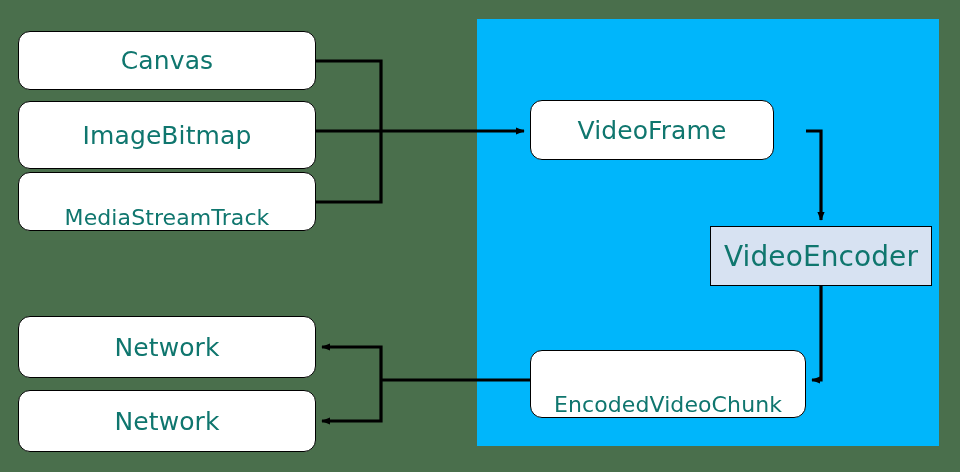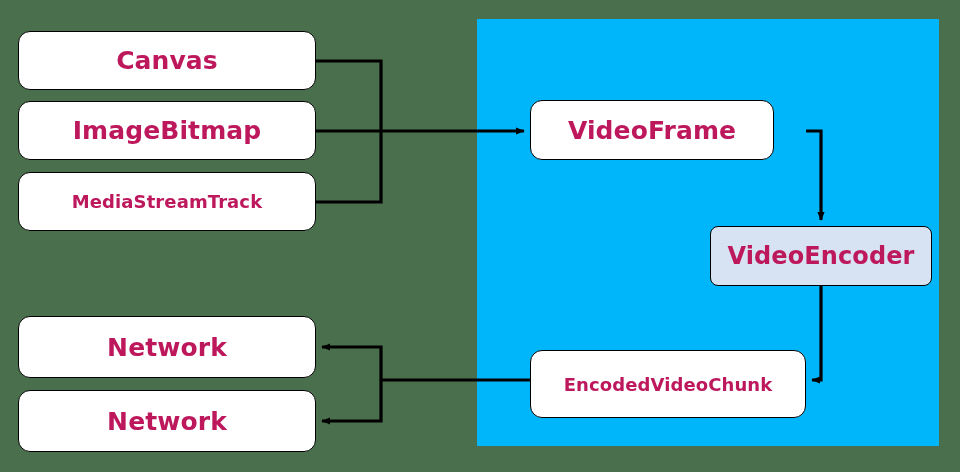--- a/index.html
+++ b/index.html
@@ -21,34 +21,35 @@
   }
   .node {
     position: absolute;
     box-sizing: border-box;
     display: flex;
     align-items: center;
     justify-content: center;
     background: #ffffff;
     border: 1.6px solid #000000;
     border-radius: 12px;
-    color: #be185d;
+    color: #0f766e;
     font-size: 25px;
-    font-weight: 700;
+    font-weight: 400;
     letter-spacing: 0.1px;
     white-space: nowrap;
   }
   .node.encoder {
     background: #d7e2f2;
-    border-radius: 8px;
+    border-radius: 0;
     border: 1.6px solid #000000;
-    font-size: 24px;
+    font-size: 28px;
   }
   .node.small-label {
-    font-size: 18px;
+    font-size: 22px;
+    align-items: flex-end;
   }
   svg.edges {
     position: absolute;
     left: 0;
     top: 0;
     width: 960px;
     height: 472px;
     overflow: visible;
     pointer-events: none;
   }
@@ -86,21 +87,21 @@
 
     <path class="edge" d="M530,380 L381,380"></path>
     <path class="edge" d="M381,380 L381,347 L322,347" marker-end="url(#arrow)"></path>
     <path class="edge" d="M381,380 L381,421 L322,421" marker-end="url(#arrow)"></path>
   </svg>
 
   <div class="node" style="left:18px; top:31px; width:298px; height:59px;">
     <span>Canvas</span>
   </div>
 
-  <div class="node" style="left:18px; top:101px; width:298px; height:59px;">
+  <div class="node" style="left:18px; top:101px; width:298px; height:68px;">
     <span>ImageBitmap</span>
   </div>
 
   <div class="node small-label" style="left:18px; top:172px; width:298px; height:59px;">
     <span>MediaStreamTrack</span>
   </div>
 
   <div class="node" style="left:18px; top:316px; width:298px; height:62px;">
     <span>Network</span>
   </div>

